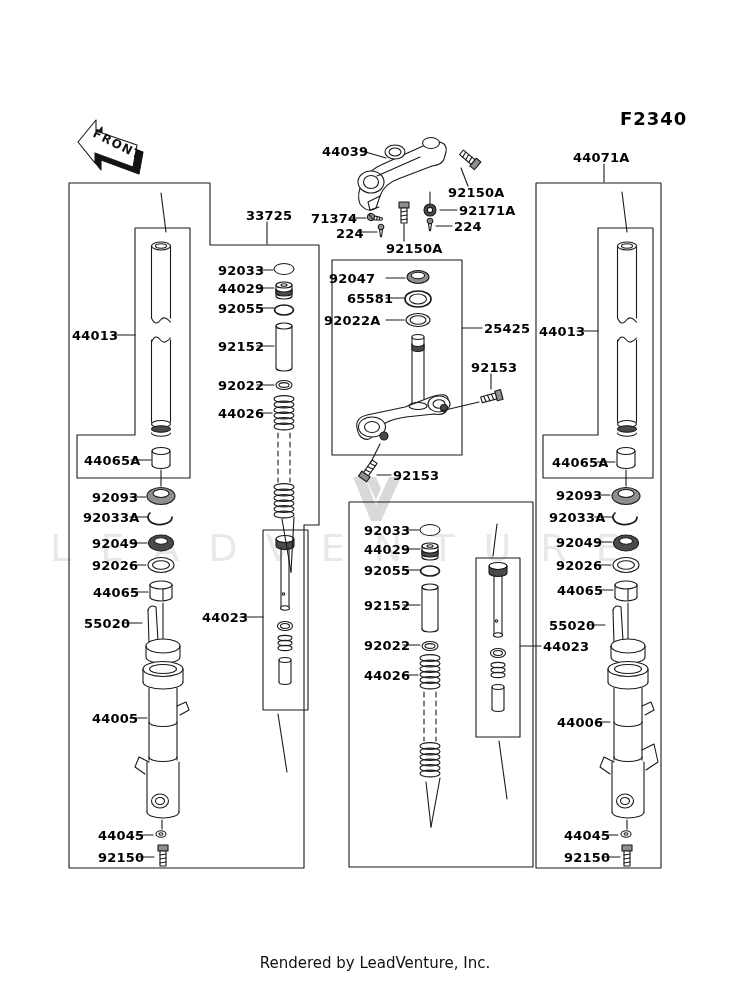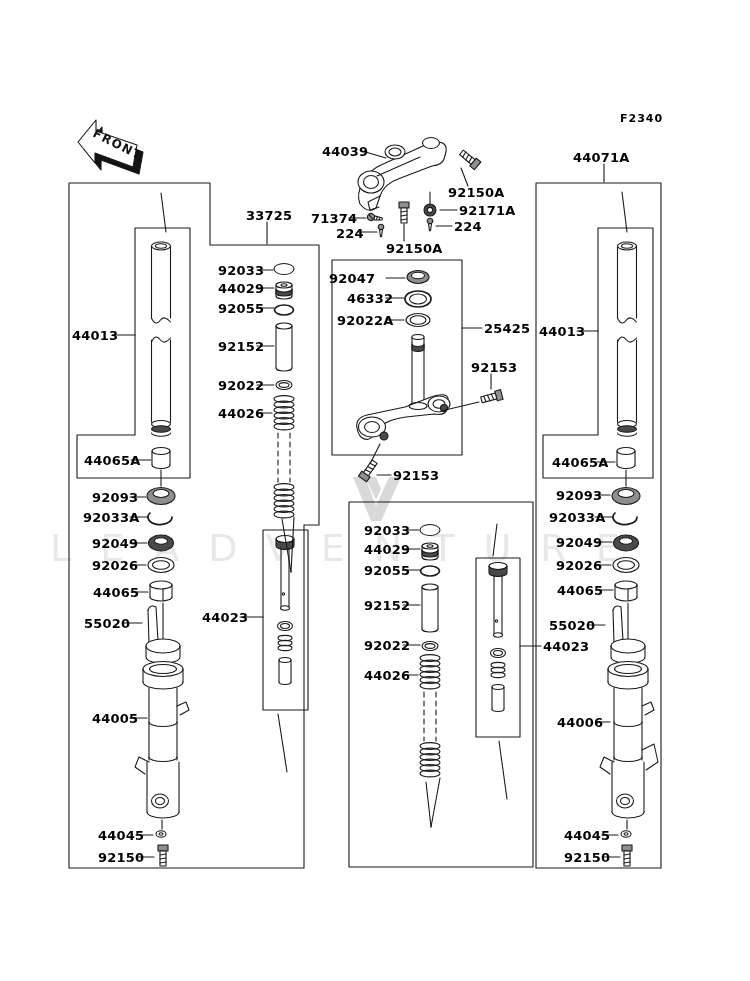--- a/index.html
+++ b/index.html
@@ -16,21 +16,21 @@
   .art .f-d{fill:#4a4a4a;}
   .art .f-g{fill:#8f8f8f;}
   .art .f-soft{fill:#d9d9d9;stroke:none;}
   .art .blackfill{fill:#141414;stroke:#141414;}
   .art .dash{stroke-dasharray:5 4;}
   .art .thick{stroke-width:1.7;}
   .art text{fill:#111;stroke:none;}
   .lbl{position:absolute;z-index:3;transform:translateY(-50%);
        font:700 13px "DejaVu Sans",sans-serif;color:#000;letter-spacing:0.2px;
        white-space:nowrap;cursor:pointer;}
-  .code{font-size:11px;letter-spacing:1px;}
+  .code{font-size:18px;letter-spacing:1px;}
   .footer{position:absolute;left:0;right:0;top:954px;z-index:3;text-align:center;
           font:400 15px "DejaVu Sans",sans-serif;color:#111;}
 </style>
 </head>
 <body>
 
 <div id="canvas">
 
   <div class="wm">LEADVENTURE</div>
 
@@ -344,22 +344,22 @@
   <div class="lbl" style="left:539px;top:331px">44013</div>
 
   <div class="lbl" style="left:218px;top:270px">92033</div>
   <div class="lbl" style="left:218px;top:288px">44029</div>
   <div class="lbl" style="left:218px;top:308px">92055</div>
   <div class="lbl" style="left:218px;top:346px">92152</div>
   <div class="lbl" style="left:218px;top:385px">92022</div>
   <div class="lbl" style="left:218px;top:413px">44026</div>
 
   <div class="lbl" style="left:329px;top:278px">92047</div>
-  <div class="lbl" style="left:347px;top:298px">46332</div>
-  <div class="lbl" style="left:337px;top:320px">92022A</div>
+  <div class="lbl" style="left:347px;top:298px">65581</div>
+  <div class="lbl" style="left:324px;top:320px">92022A</div>
   <div class="lbl" style="left:484px;top:328px">25425</div>
   <div class="lbl" style="left:471px;top:367px">92153</div>
   <div class="lbl" style="left:393px;top:475px">92153</div>
 
   <div class="lbl" style="left:84px;top:460px">44065A</div>
   <div class="lbl" style="left:92px;top:497px">92093</div>
   <div class="lbl" style="left:83px;top:517px">92033A</div>
   <div class="lbl" style="left:92px;top:543px">92049</div>
   <div class="lbl" style="left:92px;top:565px">92026</div>
   <div class="lbl" style="left:93px;top:592px">44065</div>
@@ -381,13 +381,14 @@
   <div class="lbl" style="left:556px;top:495px">92093</div>
   <div class="lbl" style="left:549px;top:517px">92033A</div>
   <div class="lbl" style="left:556px;top:542px">92049</div>
   <div class="lbl" style="left:556px;top:565px">92026</div>
   <div class="lbl" style="left:557px;top:590px">44065</div>
   <div class="lbl" style="left:549px;top:625px">55020</div>
   <div class="lbl" style="left:557px;top:722px">44006</div>
   <div class="lbl" style="left:564px;top:835px">44045</div>
   <div class="lbl" style="left:564px;top:857px">92150</div>
 
+  <div class="footer">Rendered by LeadVenture, Inc.</div>
 </div>
 
 </body></html>

